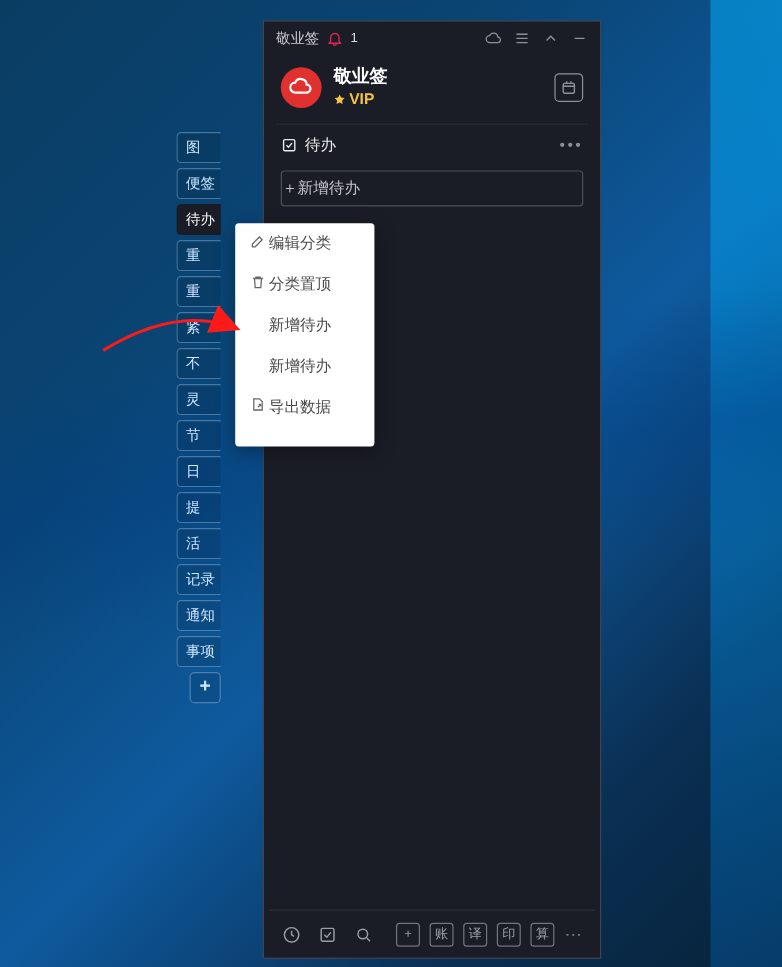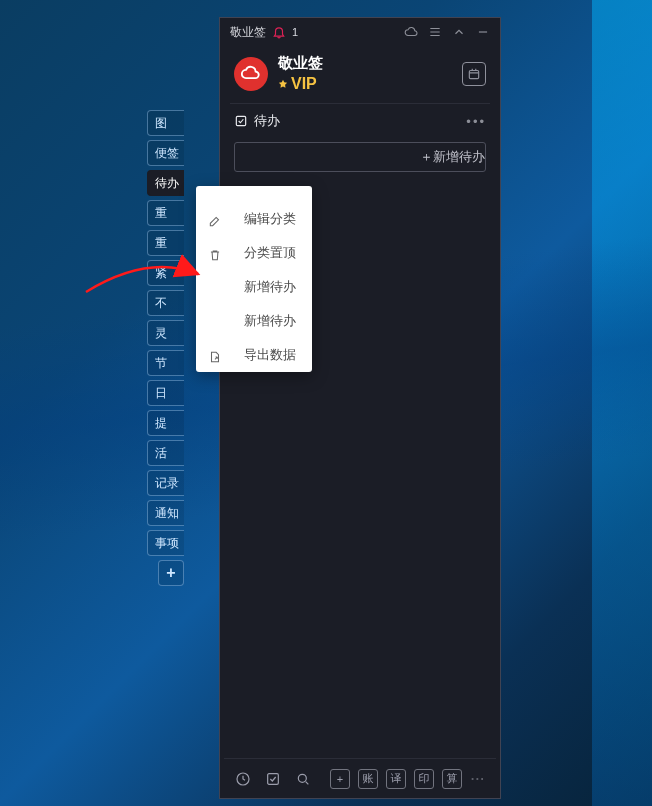--- a/index.html
+++ b/index.html
@@ -49,51 +49,51 @@
     .tb-icon { width:14px; height:14px; display:flex; align-items:center; justify-content:center;}
     .header {
       padding:8px 14px 10px; display:flex; align-items:center; gap:10px;
     }
     .logo {
       width:34px; height:34px; border-radius:50%; background:#e0312e;
       display:flex; align-items:center; justify-content:center;
     }
     .logo svg { width:20px; height:20px; }
     .app-title { color:#fff; font-size:15px; font-weight:600;}
-    .vip { display:inline-flex; align-items:center; gap:3px; color:#f5c242; font-size:16px; font-weight:bold; margin-top:2px;}
+    .vip { display:inline-flex; align-items:center; gap:3px; color:#f5c242; font-size:13px; font-weight:bold; margin-top:2px;}
     .cal-icon { margin-left:auto; width:24px; height:24px; border:1.5px solid #8f919c; border-radius:4px; display:flex; align-items:center; justify-content:center; color:#8f919c;}
     .cal-icon svg{width:14px;height:14px;}
     .section-head {
       border-top:1px solid #2b2d38; margin:0 10px; padding:8px 4px 6px;
       display:flex; align-items:center; color:#e9eaee; font-size:13px; gap:6px;
     }
     .section-head .dots { margin-left:auto; letter-spacing:2px; color:#8c8e97;}
     .new-btn {
       margin:6px 14px 10px; height:30px; border:1px solid #4c4e5b; border-radius:3px;
-      display:flex; align-items:center; justify-content:flex-end; color:#c1c2cb; font-size:13px; gap:2px; cursor:pointer;
+      display:flex; align-items:center; justify-content:flex-start; color:#c1c2cb; font-size:13px; gap:2px; cursor:pointer;
     }
     .body-fill { flex:1; }
     .bottom-bar {
       height:40px; border-top:1px solid #2b2d38; margin:0 4px; padding:0 10px;
       display:flex; align-items:center; justify-content:space-between; color:#9b9dab;
     }
     .bb-left, .bb-right { display:flex; align-items:center; gap:12px;}
     .bb-right { gap:8px; }
     .sq { width:20px; height:20px; border:1.3px solid #72747f; border-radius:3px; display:flex; align-items:center; justify-content:center; font-size:11px; cursor:pointer;}
     .bb-icon { width:18px; height:18px; display:flex; align-items:center; justify-content:center; cursor:pointer;}
     .bb-icon svg{width:16px;height:16px;}
     .vdots { font-size:14px; letter-spacing:0; writing-mode:vertical-rl; color:#72747f;}
     
     .context-menu {
       position:absolute; left:196px; top:186px; width:116px;
       background:#fff; border-radius:3px; z-index:5;
       box-shadow:0 4px 16px rgba(0,0,0,.35); padding:8px 0;
     }
     .cm-item {
-      height:34px; display:flex; align-items:flex-end; gap:22px; padding:0 12px;
+      height:34px; display:flex; align-items:flex-start; gap:2px; padding:0 12px;
       color:#4a4a4a; font-size:13px; cursor:pointer;
     }
     .cm-icon { width:14px; height:14px; display:flex; align-items:center; justify-content:center; color:#666;}
     .cm-icon svg{width:14px;height:14px;}
     .cm-spacer{ width:14px; }
     
     .arrow {
       position:absolute; left:78px; top:234px; z-index:6; pointer-events:none;
     }
   </style>

